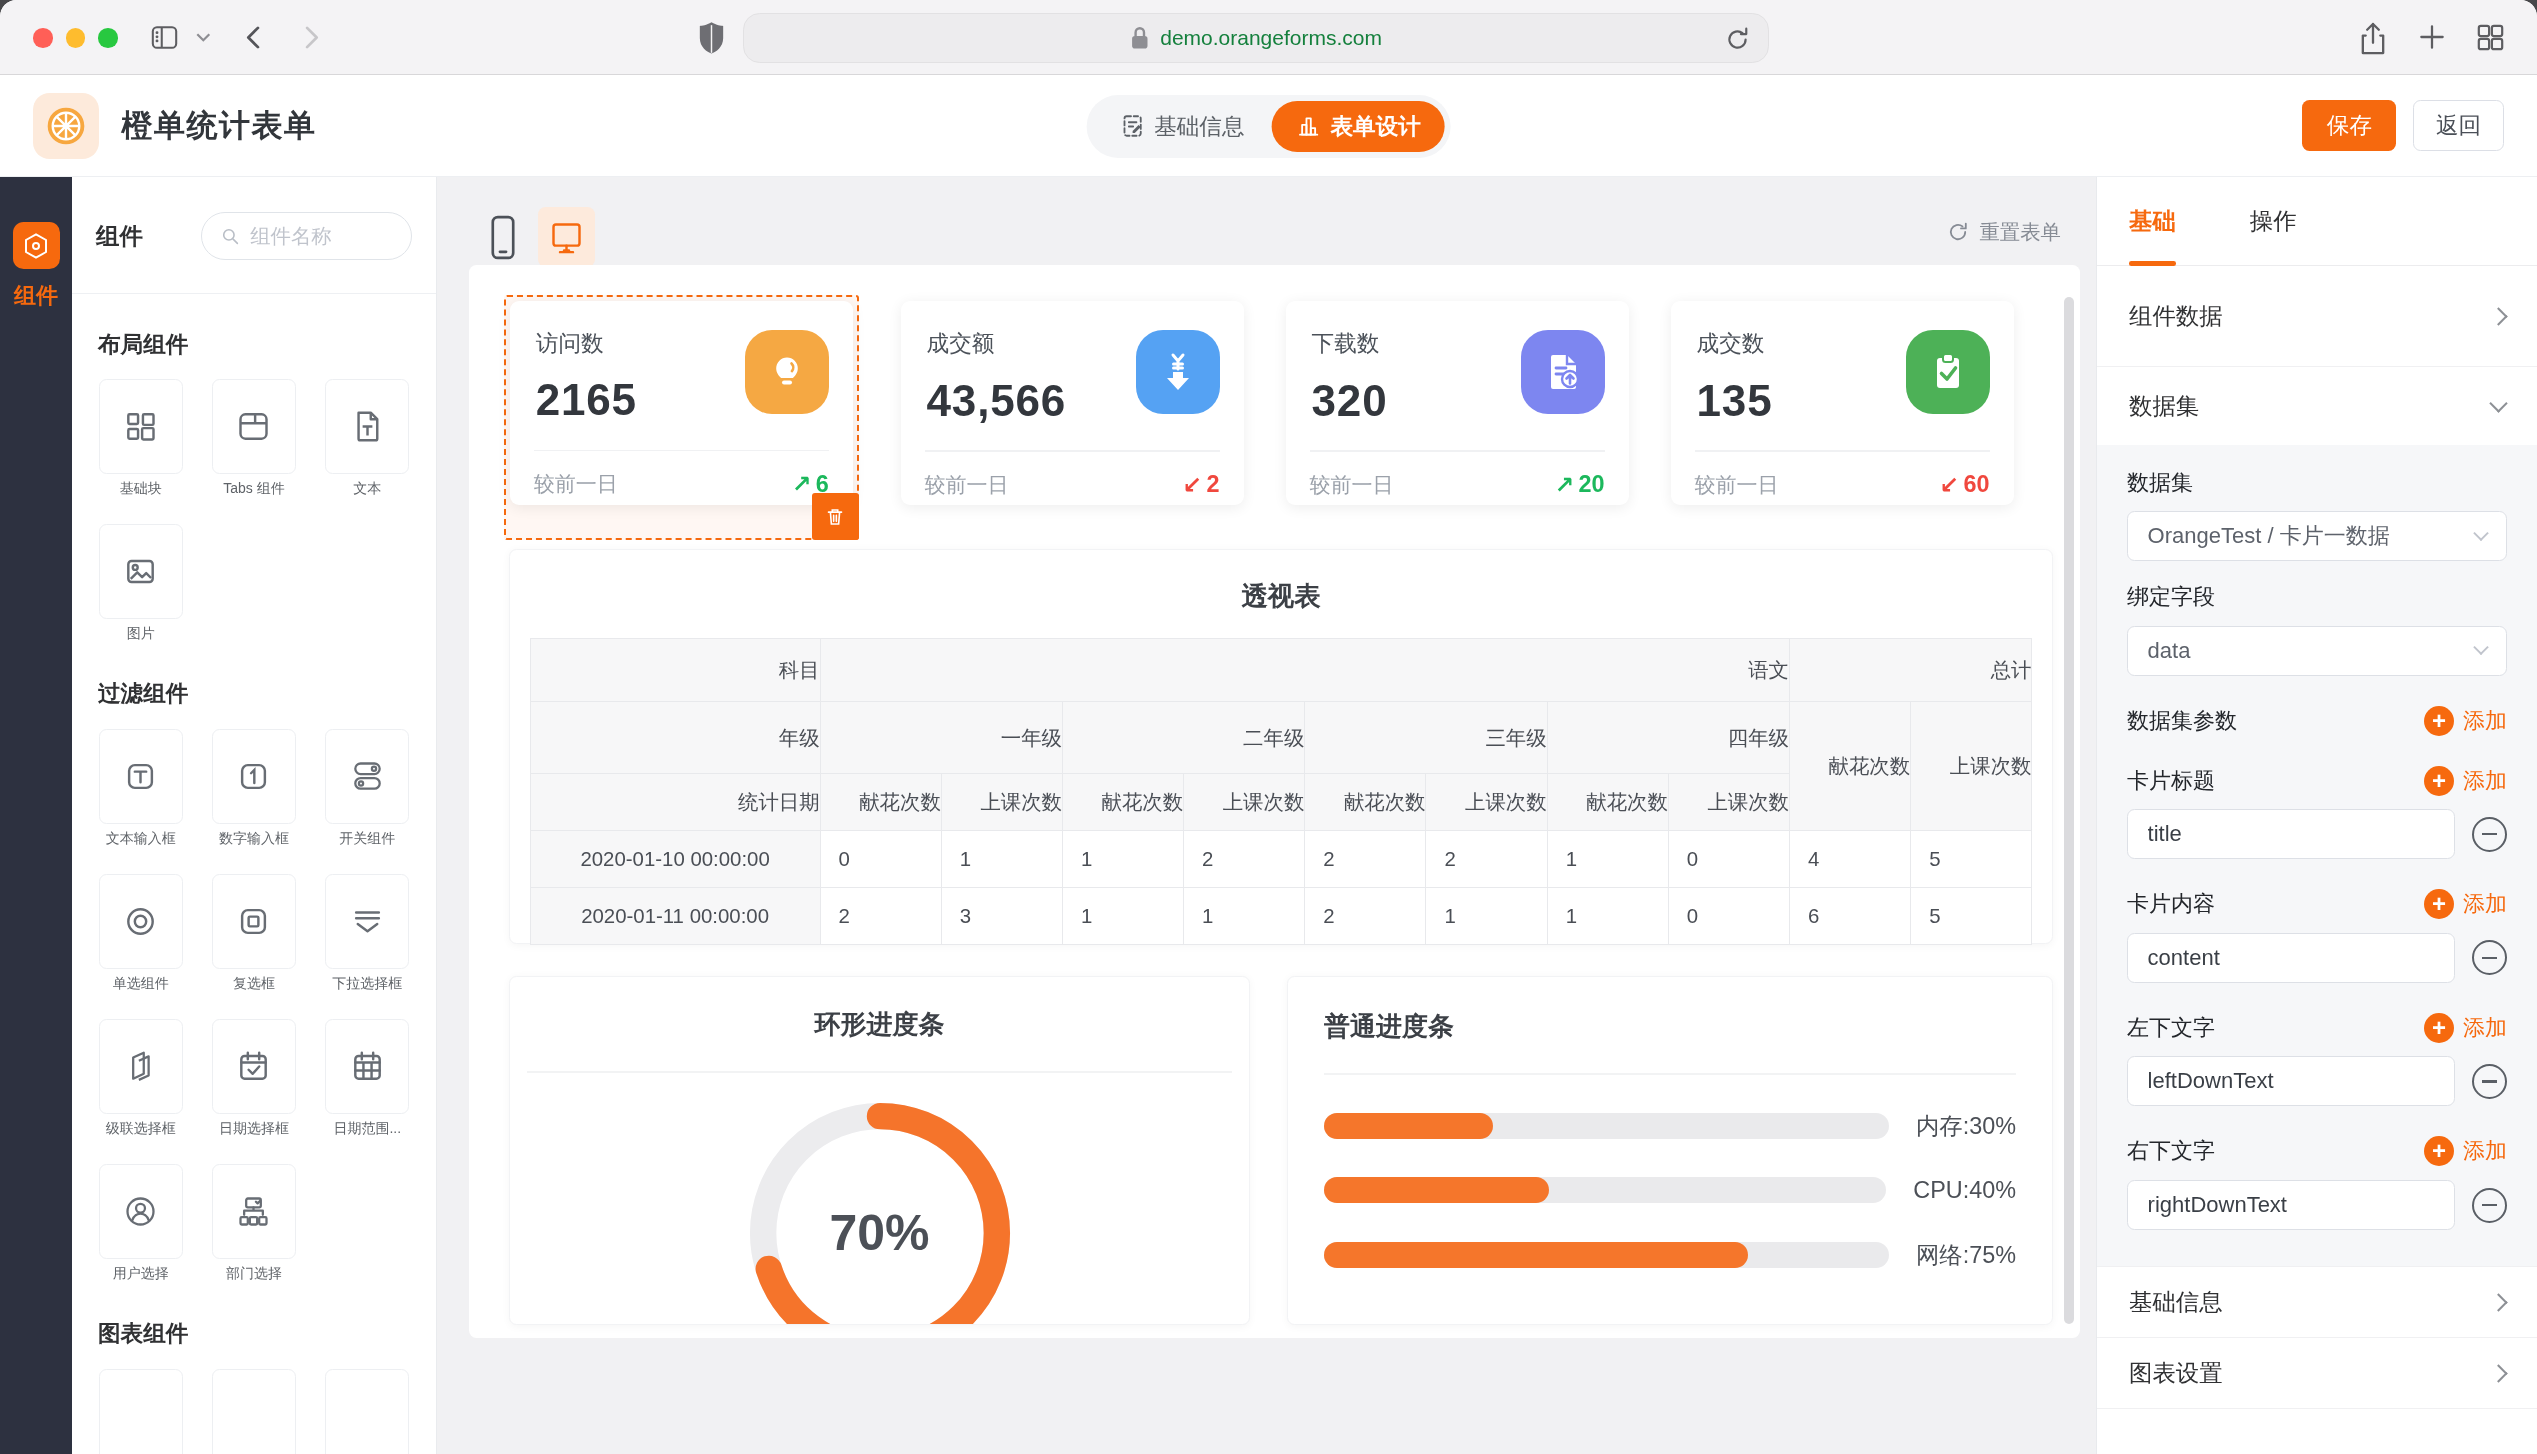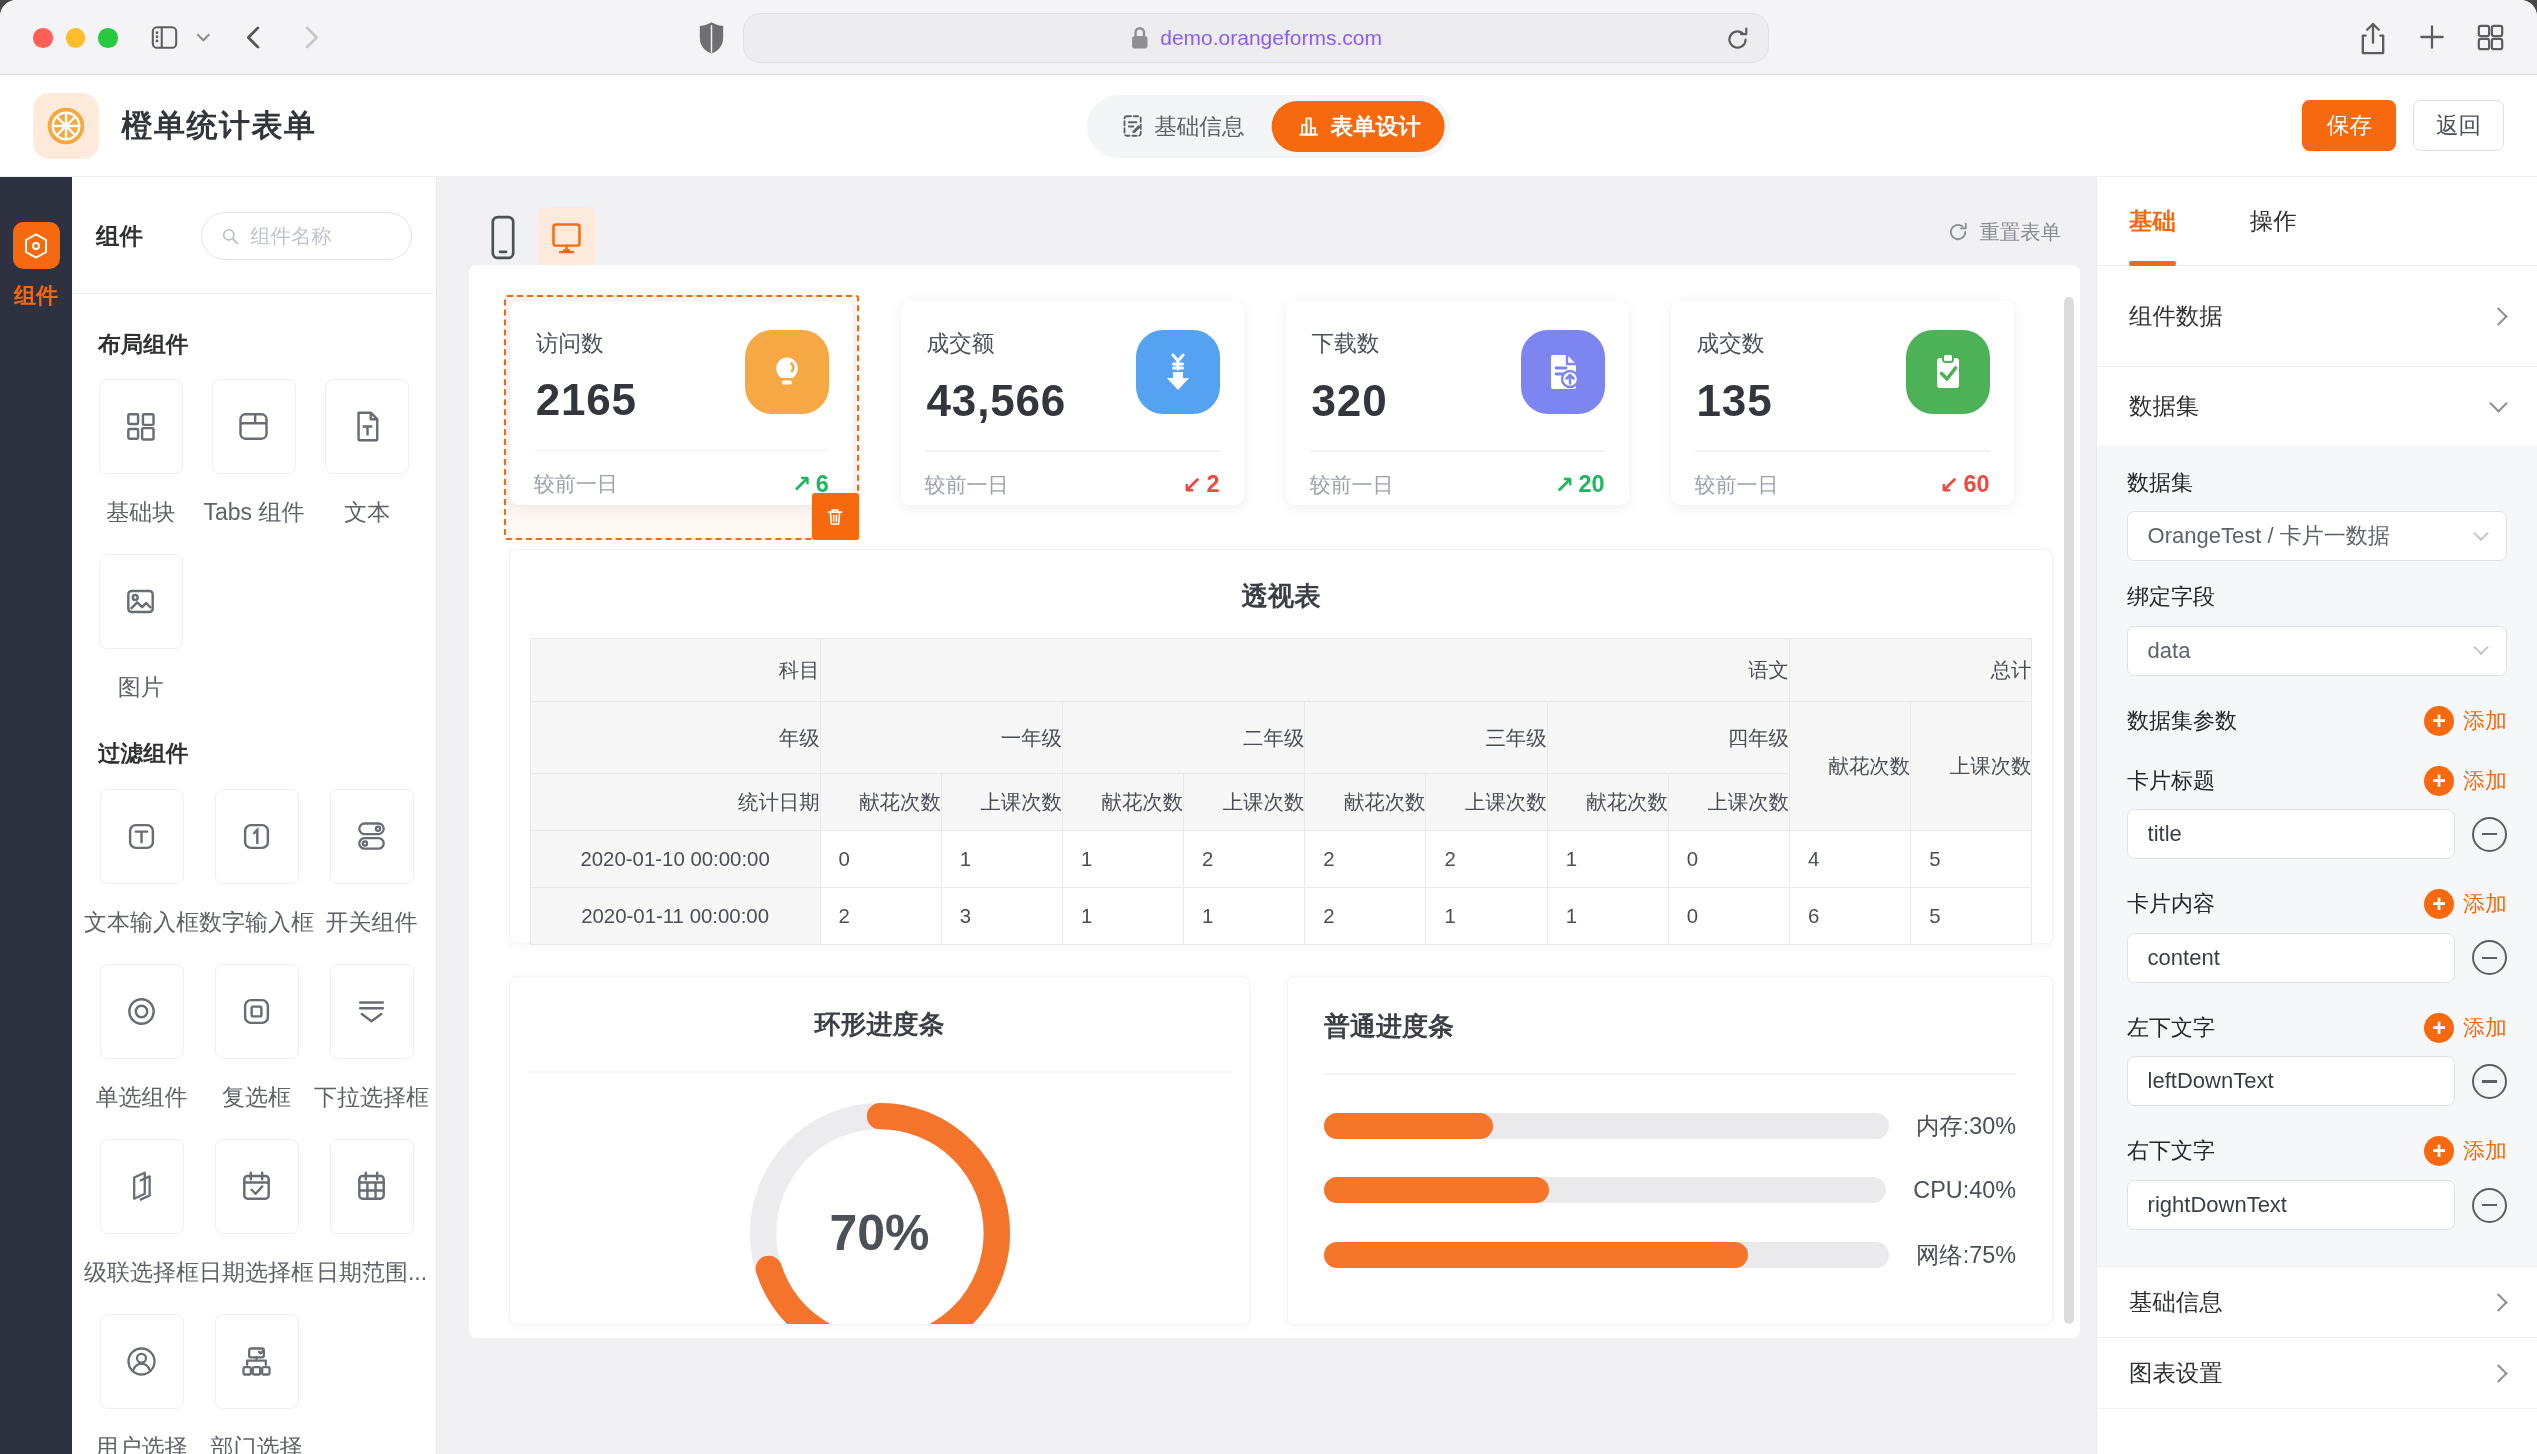--- a/index.html
+++ b/index.html
@@ -7,21 +7,21 @@
   body{background:#47474a;font-family:"Liberation Sans","DejaVu Sans",sans-serif;overflow:hidden}
   .window{position:absolute;inset:0;background:#fff;border-radius:16.6px 16.6px 0 0;overflow:hidden}
 
   
   .chrome{height:75px;background:#f4f3f5;border-bottom:0.8px solid #d8d7d9;position:relative}
   .traffic{position:absolute;left:33px;top:28px;display:flex;gap:13px}
   .tl{width:19.6px;height:19.6px;border-radius:50%}
   .tl.red{background:#ff5f57}.tl.yellow{background:#febc2e}.tl.green{background:#28c840}
   .chrome-ic{position:absolute;top:21px;color:#5d5d61}
   svg{display:block}
-  .urlbar{position:absolute;left:743px;top:13px;width:1026px;height:50px;background:#edecee;border:0.8px solid #e2e1e3;border-radius:16.6px;display:flex;align-items:center;justify-content:center;gap:10.6px;color:#8b5cf6;font-size:21px}
+  .urlbar{position:absolute;left:743px;top:13px;width:1026px;height:50px;background:#edecee;border:0.8px solid #e2e1e3;border-radius:16.6px;display:flex;align-items:center;justify-content:center;gap:10.6px;color:#15803d;font-size:21px}
   .urlbar .reload{position:absolute;right:16.6px;top:10.6px}
 
   
   .appbar{height:102px;background:#fff;border-bottom:0.8px solid #edeff2;display:flex;align-items:center;padding:0 33px;position:relative}
   .logo{width:66px;height:66px;border-radius:16.6px;background:#fdeadb;display:flex;align-items:center;justify-content:center}
   .app-title{font-size:31px;font-weight:700;color:#32363b;margin-left:22.6px;letter-spacing:1.5px}
   .navpills{position:absolute;left:50%;top:19.6px;transform:translateX(-50%);height:63px;background:#f4f5f7;border-radius:32px;display:flex;align-items:center;padding:0 6px}
   .navpill{display:flex;align-items:center;gap:9px;font-size:22.6px;color:#5c6167;padding:0 27px;height:63px}
   .navpill.active{background:#f6690e;color:#fff;height:51px;border-radius:26px;padding:16px 24px;font-weight:600}
   .hdr-actions{margin-left:auto;display:flex;gap:16.6px}
@@ -40,21 +40,21 @@
   .panel-head{display:flex;align-items:center;padding:0 24px}
   .panel-title{font-size:23.4px;font-weight:600;color:#303133}
   .search{margin-left:auto;width:211px;height:48px;border:1.5px solid #e0e4e9;border-radius:24px;display:flex;align-items:center;gap:9px;padding:0 16.6px}
   .search input{border:none;outline:none;background:transparent;width:136px;font-size:20.4px;color:#606266;font-family:inherit}
   .search input::placeholder{color:#c0c4cc}
   .panel-divider{height:0.8px;background:#eef0f3;margin-top:33px}
   .sec-title{font-size:22.6px;font-weight:700;color:#303133;margin:35px 0 19.6px 26px}
   .grid{display:grid;grid-template-columns:repeat(3,1fr);row-gap:26px;padding:0 12px}
   .comp-item{display:flex;flex-direction:column;align-items:center}
   .comp-card{width:84px;height:95px;border:1.5px solid #edeff2;border-radius:7.5px;background:#fff;display:flex;align-items:center;justify-content:center;color:#686d74}
-  .comp-label{margin-top:23px;font-size:23px;color:#5f6368;white-space:nowrap}
+  .comp-label{margin-top:6px;font-size:14px;color:#5f6368;white-space:nowrap}
 
   
   .canvas{flex:1;background:#f1f1f3;position:relative;overflow:hidden}
   .devbar{position:absolute;left:42px;top:30px;display:flex;gap:10.6px;align-items:center}
   .dev-btn{width:48px;height:60px;border-radius:7.5px;display:flex;align-items:center;justify-content:center}
   .dev-btn.active{background:#fdeadc;width:57px}
   .reset{position:absolute;right:35px;top:41px;display:flex;align-items:center;gap:9px;color:#868b94;font-size:20.4px}
   .sheet{position:absolute;left:32px;top:88px;width:1611px;height:1073px;background:#fff;border-radius:7.5px;overflow:hidden}
   .vscroll{position:absolute;right:6px;top:32px;width:9.8px;height:1027px;border-radius:5.3px;background:#dbdbde}
 

